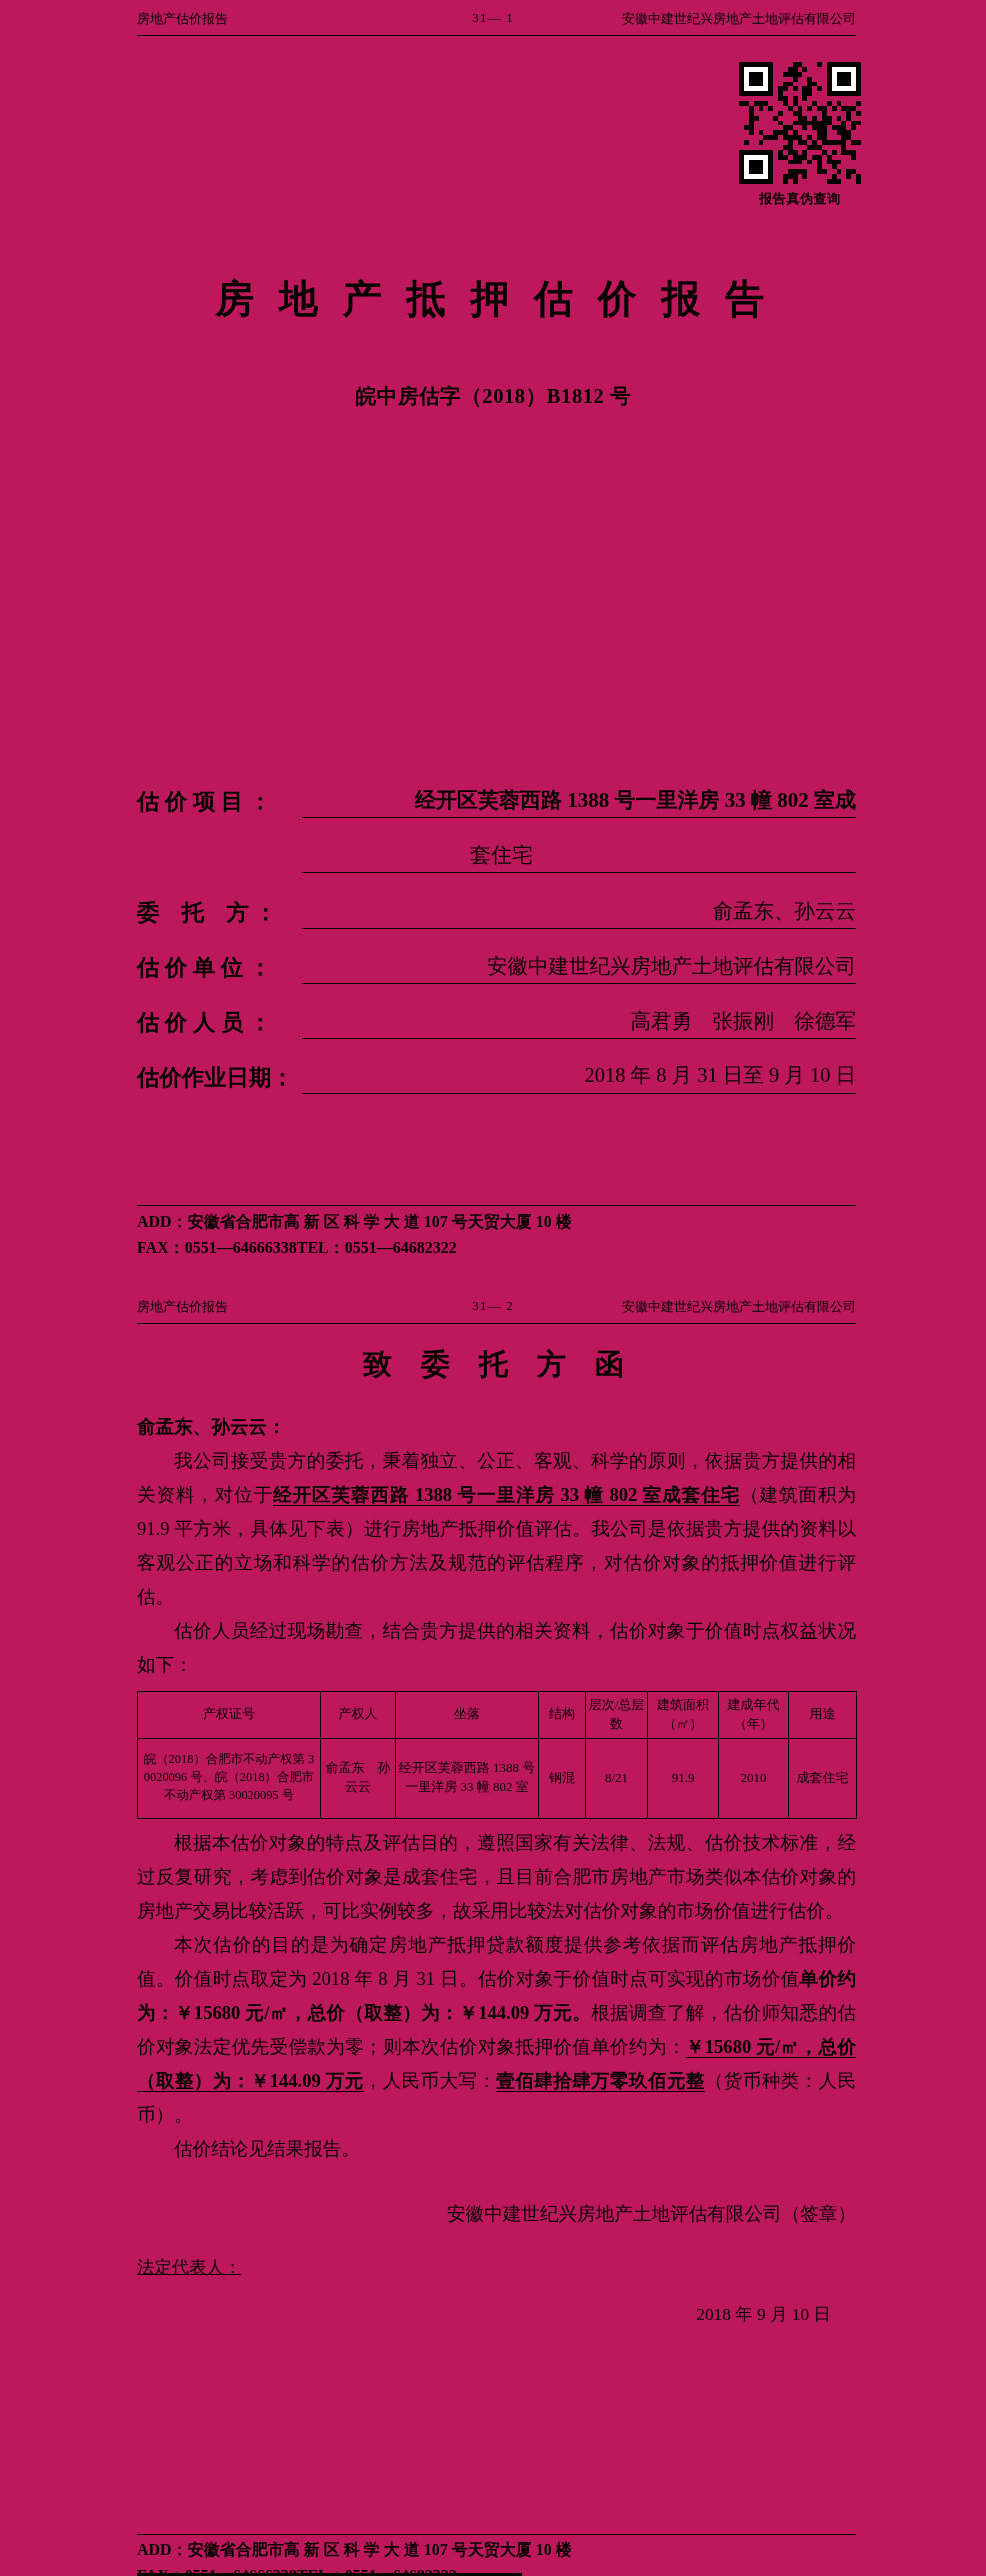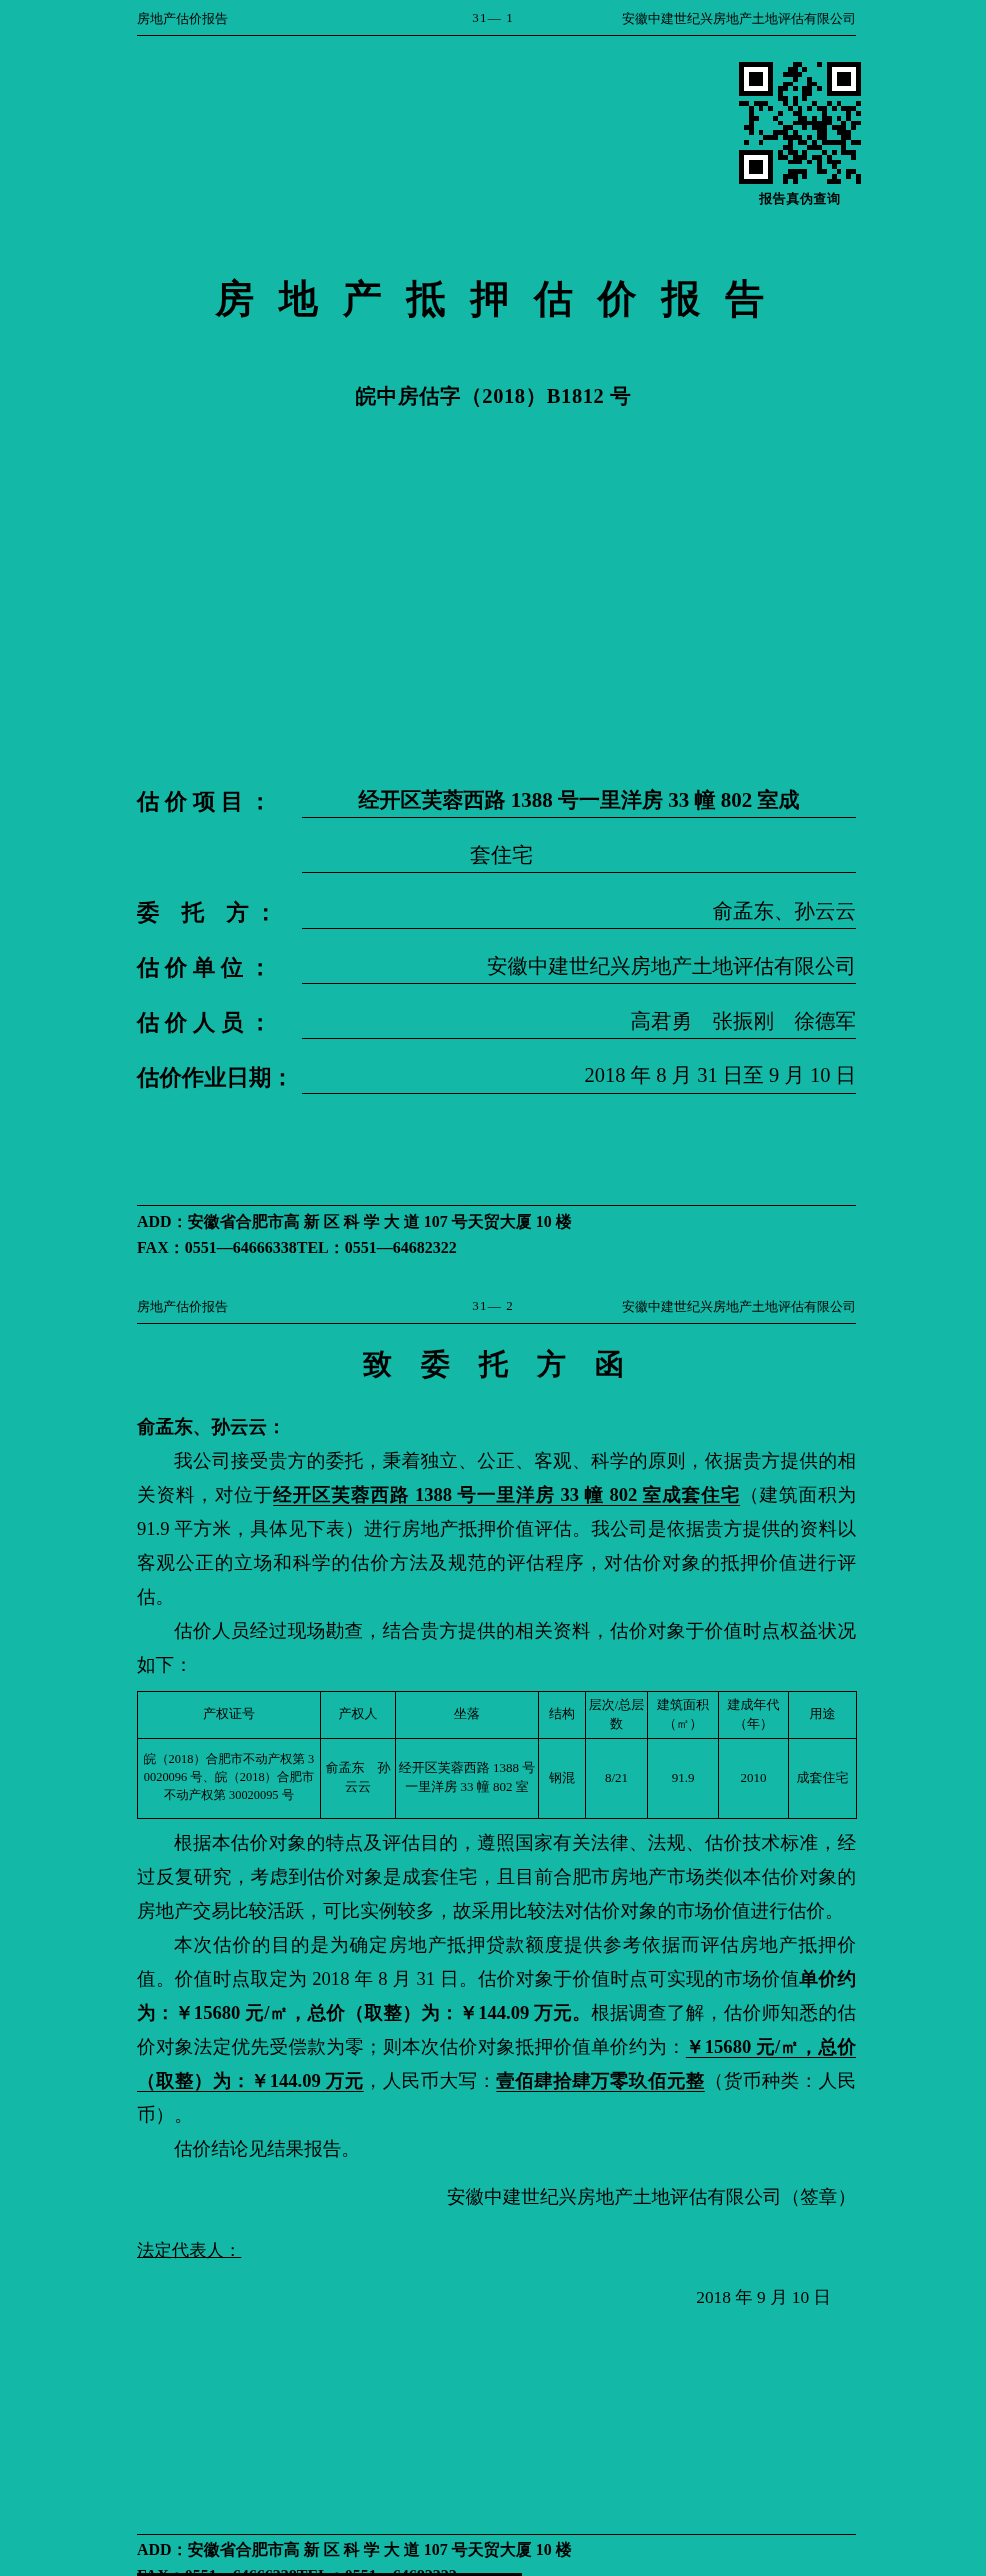--- a/index.html
+++ b/index.html
@@ -1,19 +1,19 @@
 <!DOCTYPE html>
 <html style="font-size:10px"><head>
 <meta charset="utf-8">
 <style>
   * { margin:0; padding:0; box-sizing:border-box; }
   html,body { background:#ffffff; }
   body { font-family:"Liberation Serif","DejaVu Serif",serif; color:#000; }
   .doc { position:relative; width:987px; height:2576px; background:#fff; overflow:hidden; }
-  .page { position:absolute; left:0; width:987px; height:1288px; overflow:hidden; background:#14b8a6; }
+  .page { position:absolute; left:0; width:987px; height:1288px; overflow:hidden; background:#be185d; }
   #page1 { top:0; }
   #page2 { top:1288px; }
 
   
   .hdr { position:absolute; top:10px; left:137px; width:719px; font-size:13px; }
   .hdr .h-left { position:absolute; left:0; top:0; }
   .hdr .h-center { position:absolute; left:50%; transform:translateX(-58%); top:0; letter-spacing:1.2px; }
   .hdr .h-right { position:absolute; right:0; top:0; }
   .hdr-line { position:absolute; top:35px; left:137px; width:719px; border-top:1.2px solid #000; }
 
@@ -27,21 +27,21 @@
                 font-size:39px; font-weight:bold; letter-spacing:7.5px; }
   .doc-number { position:absolute; top:382px; left:0; width:100%; text-align:center;
                 font-size:20.5px; font-weight:bold; letter-spacing:0.6px; }
 
   
   .form { position:absolute; top:784px; left:137px; width:719px; }
   .frow { display:flex; align-items:flex-end; margin-bottom:20.5px; }
   .flabel { width:165px; flex:0 0 165px; font-size:22.4px; font-weight:bold; line-height:32px; white-space:nowrap; }
   .fval { flex:1; border-bottom:1.2px solid #000; font-size:20.5px; line-height:32px;
           text-align:right; padding-bottom:1.2px; min-height:34px; }
-  .fval.v-left { text-align:center; font-weight:bold; font-size:21px; }
+  .fval.v-left { text-align:right; font-weight:bold; font-size:21px; }
   .fval.v-line2 { text-align:left; padding-left:168px; font-weight:normal; font-size:21px; }
   .frow.tight { margin-bottom:22.4px; }
 
   
   .pfoot { position:absolute; left:137px; width:719px; border-top:1.2px solid #000; padding-top:6.2px;
            font-size:16px; font-weight:bold; }
   #page1 .pfoot { bottom:29px; }
   #page2 .pfoot { top:1246px; padding-top:5px; }
   .pfoot .foot-row2 { display:flex; margin-top:5px; }
   .edge-bar { position:absolute; bottom:0; left:137px; width:385px; height:3.1px; background:#000; }
@@ -57,21 +57,21 @@
 
   
   table.rights { width:100%; border-collapse:collapse; table-layout:fixed; margin:8.7px 0 7.5px 0; }
   table.rights th, table.rights td { border:1.2px solid #000; text-align:center; vertical-align:middle;
         font-size:13px; font-weight:normal; padding:3.7px 2.5px; line-height:1.45; word-break:break-all; }
   table.rights thead th { height:47px; }
   table.rights td.c1 { font-size:12.4px; padding:5px 3.7px; }
   table.rights tbody td { height:80px; }
 
   
-  .sig { margin-top:15px; }
+  .sig { margin-top:32px; }
   .sig-company { text-align:right; font-size:18.6px; line-height:31px; }
   .sig-legal { text-align:left; font-size:17.4px; margin-top:26px; padding-right:3.7px;text-decoration:underline; }
   .sig-date { text-align:right; font-size:17.4px; margin-top:22.4px; padding-right:25px; }
 </style>
 </head>
 <body>
 
 <div class="doc">
 
   <div class="page" id="page1">

